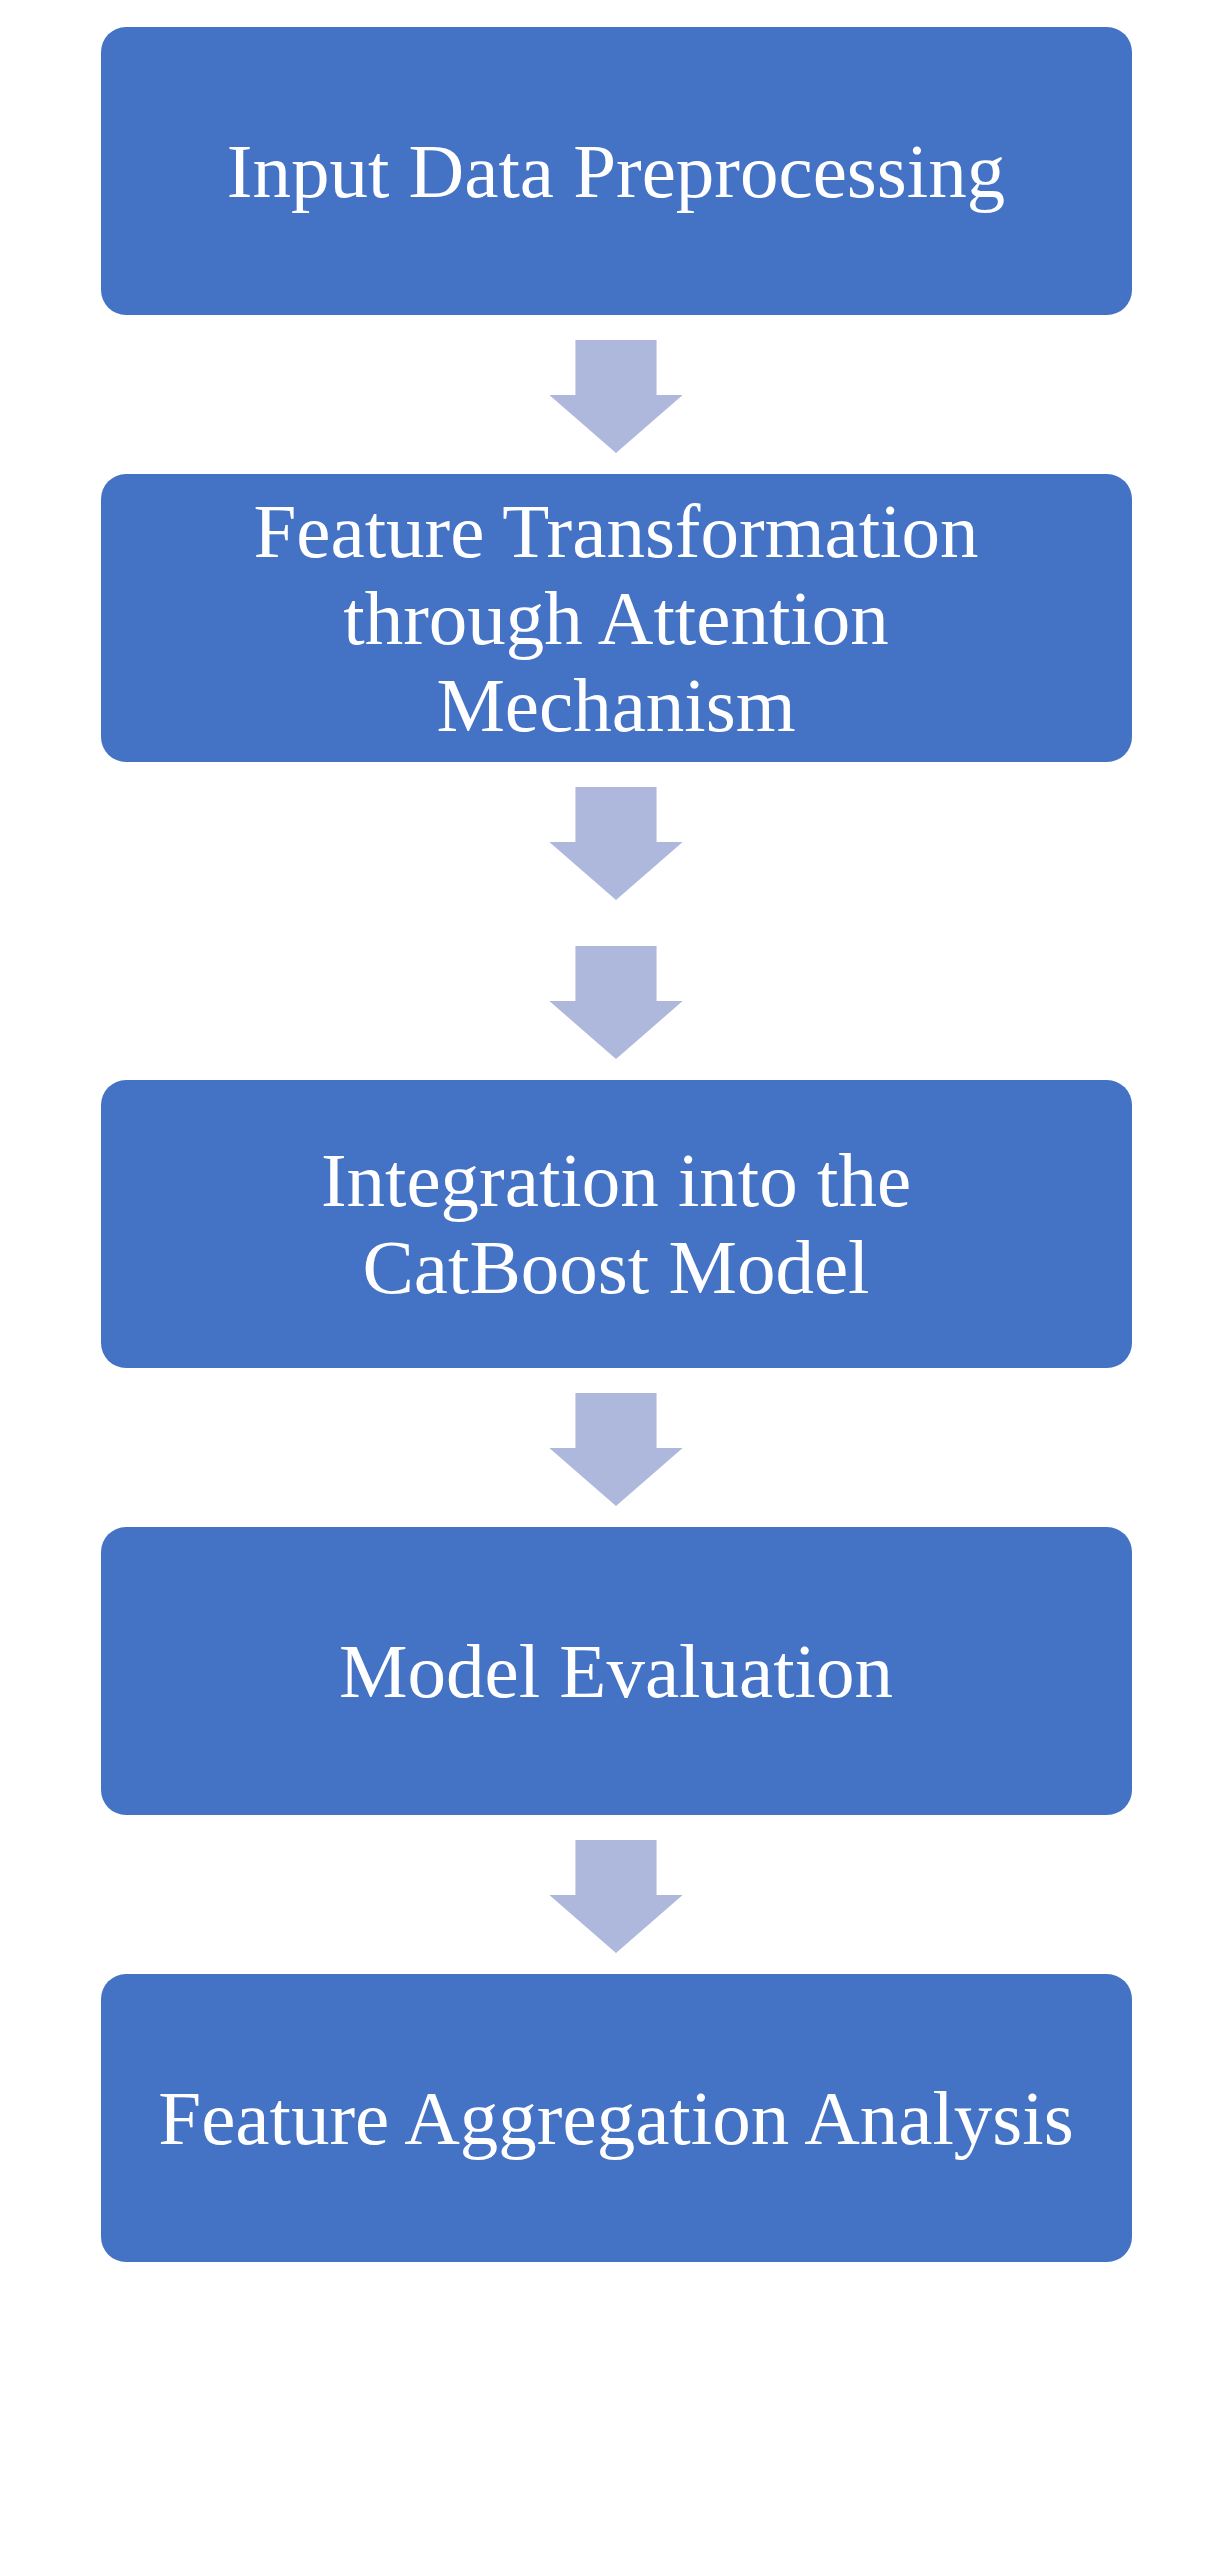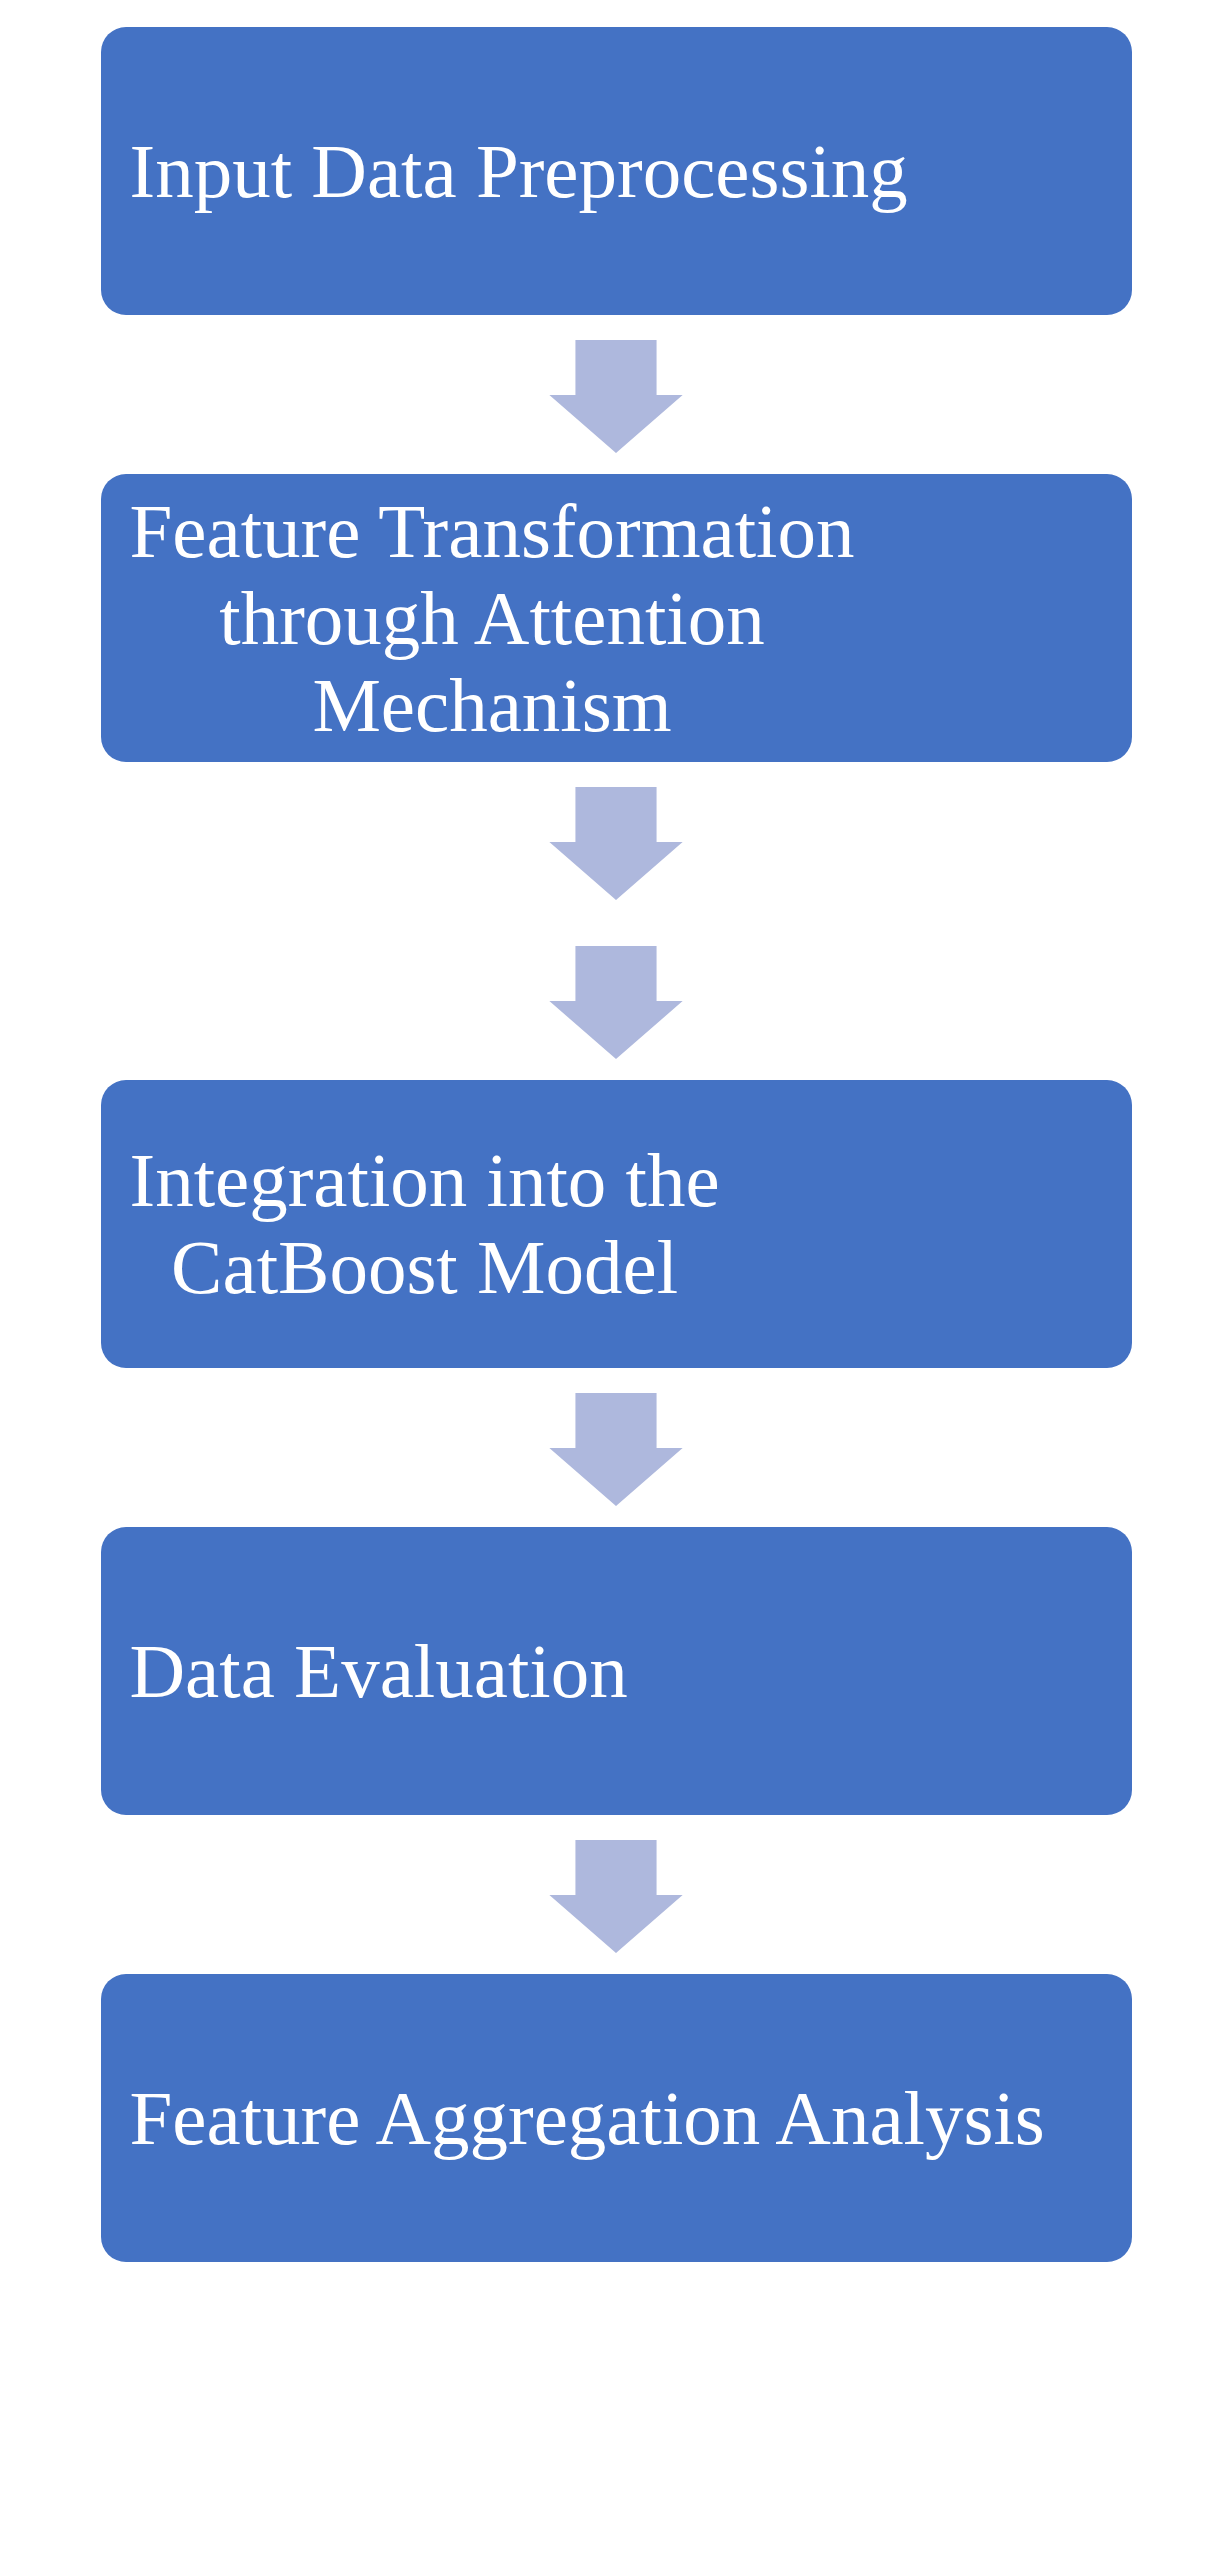--- a/index.html
+++ b/index.html
@@ -23,21 +23,21 @@
   .step-box {
     flex: none;
     box-sizing: border-box;
     width: 1031px;
     height: 288px;
     border-radius: 25px;
     background: var(--box-fill, #4472C4);
     color: var(--text-color, #ffffff);
     display: flex;
     align-items: center;
-    justify-content: flex-start;
+    justify-content: center;
     text-align: center;
     font-family: "Liberation Serif", "DejaVu Serif", serif;
     font-size: 77px;
     line-height: 1.13;
     white-space: pre-line;
   }
   .step-label {
     display: block;
     padding: 0 29px;
   }
@@ -80,21 +80,21 @@
   <div class="step-box">
     <span class="step-label">Integration into the
 CatBoost Model</span>
   </div>
 
   <svg class="down-arrow" width="134" height="113" viewBox="0 0 138 117" aria-hidden="true">
     <path d="M27,0 H111 V57 H138 L69,117 L0,57 H27 Z"></path>
   </svg>
 
   <div class="step-box">
-    <span class="step-label">Data Evaluation</span>
+    <span class="step-label">Model Evaluation</span>
   </div>
 
   <svg class="down-arrow" width="134" height="113" viewBox="0 0 138 117" aria-hidden="true">
     <path d="M27,0 H111 V57 H138 L69,117 L0,57 H27 Z"></path>
   </svg>
 
   <div class="step-box">
     <span class="step-label">Feature Aggregation Analysis</span>
   </div>
 </div>

